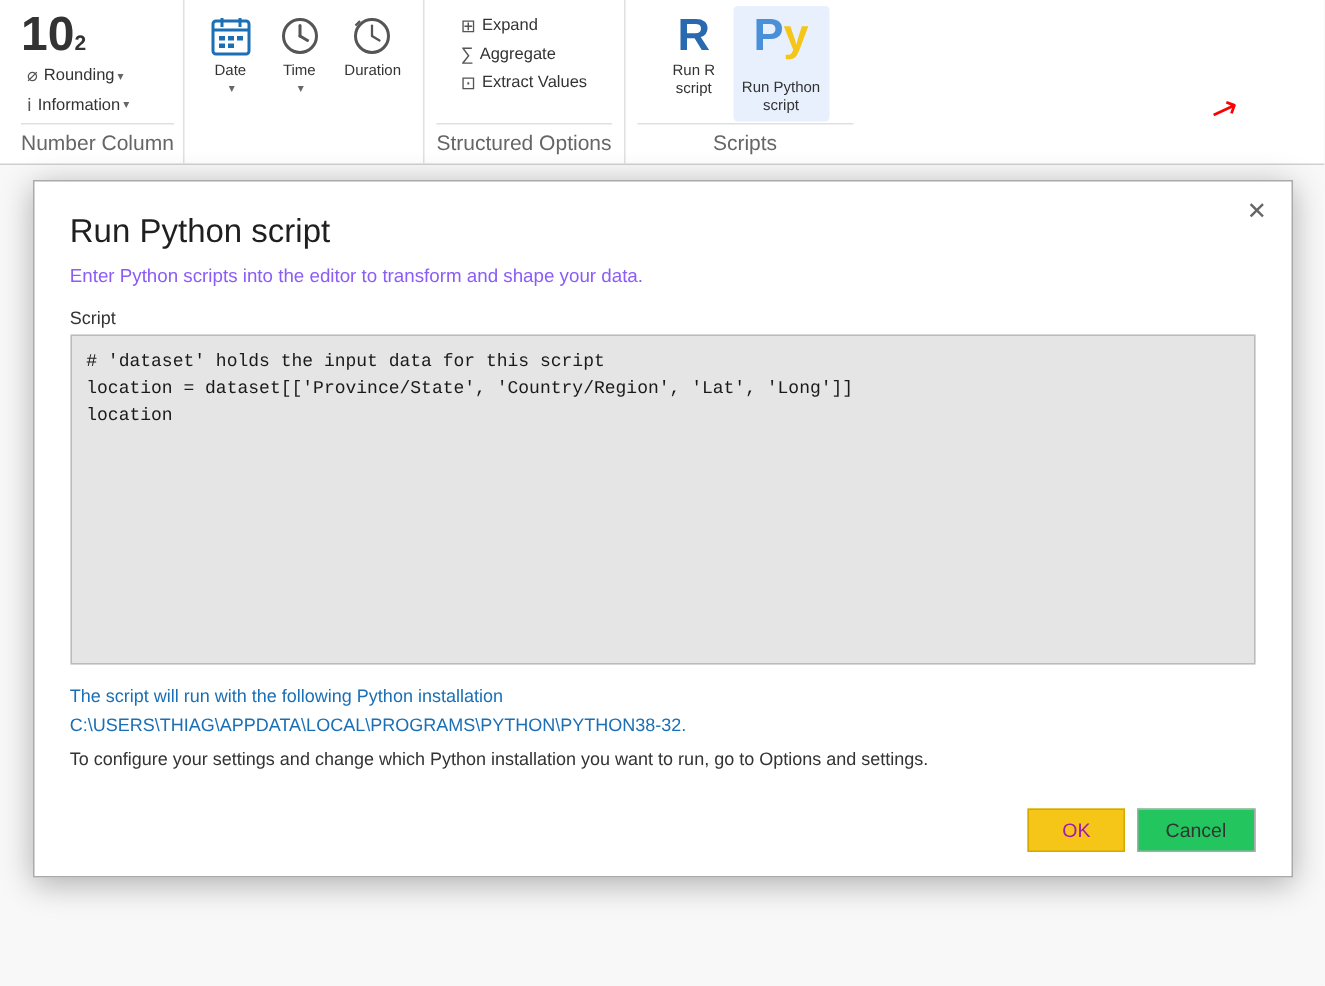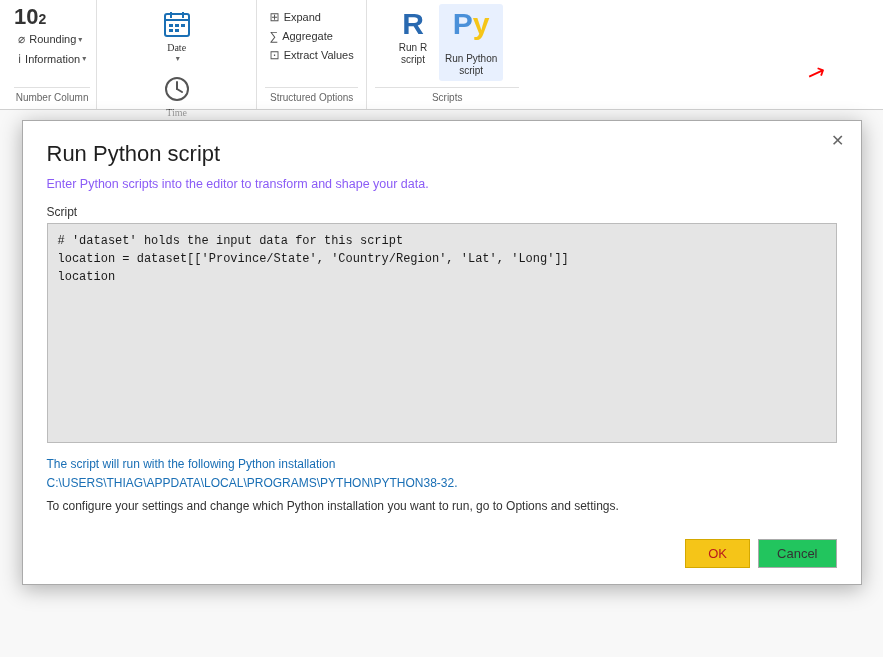--- a/index.html
+++ b/index.html
@@ -28,21 +28,21 @@
       display: flex;
       flex-direction: column;
       align-items: center;
       justify-content: flex-start;
       padding: 4px 8px;
       border-right: 1px solid #e0e0e0;
       min-width: 60px;
     }
 
     .ribbon-section-label {
-      font-size: 10px;
+      font-size: 14px;
       color: #666;
       margin-top: auto;
       padding-top: 4px;
       text-align: center;
       border-top: 1px solid #e0e0e0;
       width: 100%;
       padding-bottom: 2px;
     }
 
     .ribbon-btn-large {
@@ -193,21 +193,21 @@
       flex-direction: row;
       justify-content: flex-end;
       gap: 8px;
       margin-top: 14px;
       padding-top: 10px;
     }
 
     .btn-ok {
       background: #f5c518;
       border: 1px solid #d4a800;
-      color: #b91c1c;
+      color: #a21caf;
       padding: 6px 22px;
       font-size: 13px;
       cursor: pointer;
       font-weight: 500;
     }
 
     .btn-cancel {
       background: #22c55e;
       border: 1px solid #aaa;
       color: #333;
@@ -232,40 +232,39 @@
     }
 
     .dropdown-arrow {
       font-size: 8px;
       margin-left: 2px;
       color: #666;
     }
 
     .date-time-group {
       display: flex;
-      flex-direction: column;
+      flex-direction: row;
       gap: 2px;
-      font-family: Liberation Serif, serif;
     }
 
     .scripts-group {
       display: flex;
       flex-direction: row;
       gap: 4px;
     }
 
   </style>
 </head>
 <body>
 
 <div class="ribbon">
 
   <div class="left-ribbon-num">
     <div style="display:flex;align-items:baseline;gap:0;">
-      <span style="font-size:22px;font-weight:bold;color:#333;">10</span>
+      <span style="font-size:32px;font-weight:bold;color:#333;">10</span>
       <sup style="font-size:14px;font-weight:bold;color:#333;">2</sup>
     </div>
     <div class="ribbon-btn-small">
       <span class="small-icon">⌀</span>
       <span>Rounding</span>
       <span class="dropdown-arrow">▾</span>
     </div>
     <div class="ribbon-btn-small">
       <span class="small-icon">ℹ</span>
       <span>Information</span>

